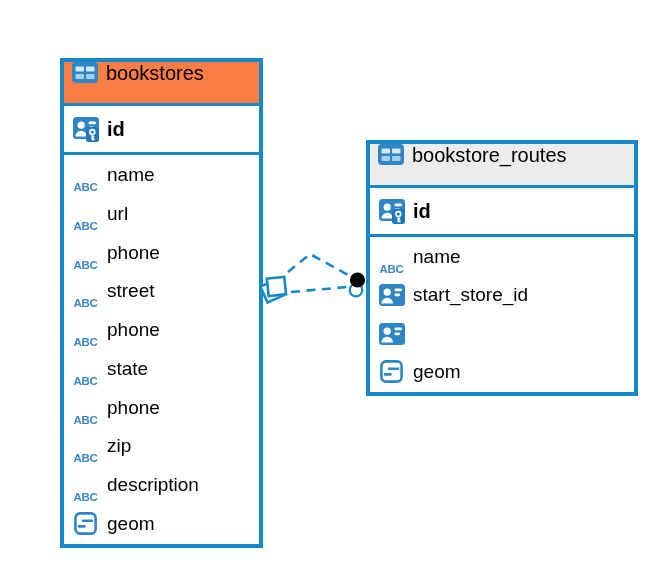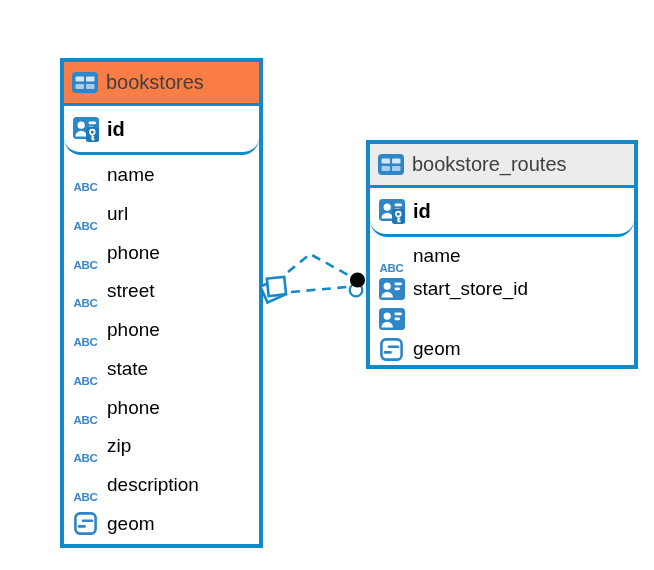--- a/index.html
+++ b/index.html
@@ -1,26 +1,26 @@
 <!DOCTYPE html>
 <html style="--accent: #1588c9;"><head>
 <meta charset="utf-8">
 <style>
   * { margin:0; padding:0; box-sizing:border-box; }
   html,body { width:654px; height:570px; background:#ffffff; font-family:"Liberation Sans", sans-serif; color:#000; overflow:hidden; }
   .canvas { position:relative; width:654px; height:570px; background:#fff; }
 
   .db-table { position:absolute; border:4px solid var(--accent,#1588c9); background:#fff; display:flex; flex-direction:column; }
   #table-0 { left:60px; top:58px; width:203px; height:490px; }
-  #table-1 { left:366px; top:140px; width:272px; height:229px; }
-
-  .thead { flex:0 0 44px; display:flex; align-items:center; gap:8px; padding-left:8px;
-           border-bottom:3px solid var(--accent,#1588c9); font-size:20px; color:#404040; white-space:nowrap; }
+  #table-1 { left:366px; top:140px; width:272px; height:256px; }
+
+  .thead { flex:0 0 44px; display:flex; align-items:flex-start; gap:8px; padding-left:8px;
+           border-bottom:3px solid var(--accent,#1588c9); font-size:20px; color:#000000; white-space:nowrap; }
   .pk-section { flex:0 0 49px; display:flex; flex-direction:column; justify-content:center;
-                border-bottom:3px solid var(--accent,#1588c9);border-radius:17px; }
+                border-bottom:3px solid var(--accent,#1588c9); }
   .col-section { flex:1 1 auto; display:flex; flex-direction:column; padding:1px 0; }
 
   .col-row { flex:1 1 0; display:flex; align-items:center; gap:8px; padding-left:8px;
              font-size:19px; white-space:nowrap; }
   .pk-row .clabel { font-weight:bold; font-size:20px; }
 
   .cicon { flex:0 0 27px; display:flex; align-items:center; justify-content:center; }
   .cicon.abc { color:#3b87c7; font-weight:bold; font-size:11.5px; letter-spacing:-0.3px;margin-top:24px; }
   .ticon { flex:0 0 26px; display:flex; align-items:center; justify-content:center; }
 

